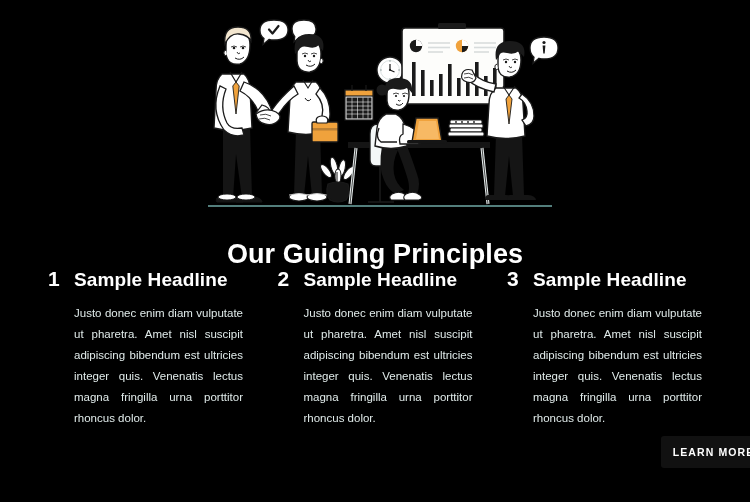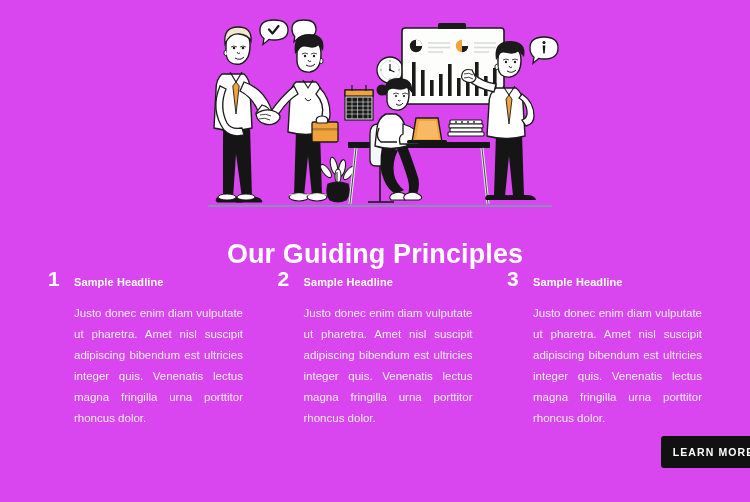--- a/index.html
+++ b/index.html
@@ -10,21 +10,21 @@
     width: 750px;
     height: 502px;
     background: #97c9c7;
     font-family: "Liberation Sans", sans-serif;
     overflow: hidden;
   }
   .page {
     position: relative;
     width: 750px;
     height: 502px;
-    background: #d946ef;
+    background: #000000;
     box-sizing: border-box;
   }
 
   
   .hero {
     position: absolute;
     left: 200px;
     top: 6px;
     width: 360px;
     height: 205px;
@@ -66,21 +66,21 @@
   .col-num {
     color: #ffffff;
     font-size: 21px;
     font-weight: bold;
     line-height: 1;
     width: 13px;
     flex: none;
   }
   .col-title {
     color: #ffffff;
-    font-size: 11px;
+    font-size: 19px;
     font-weight: bold;
     line-height: 1;
     letter-spacing: 0.1px;
   }
   .col-body {
     color: #eaf5f4;
     font-size: 11.5px;
     line-height: 21px;
     text-align: justify;
     padding-left: 26px;

